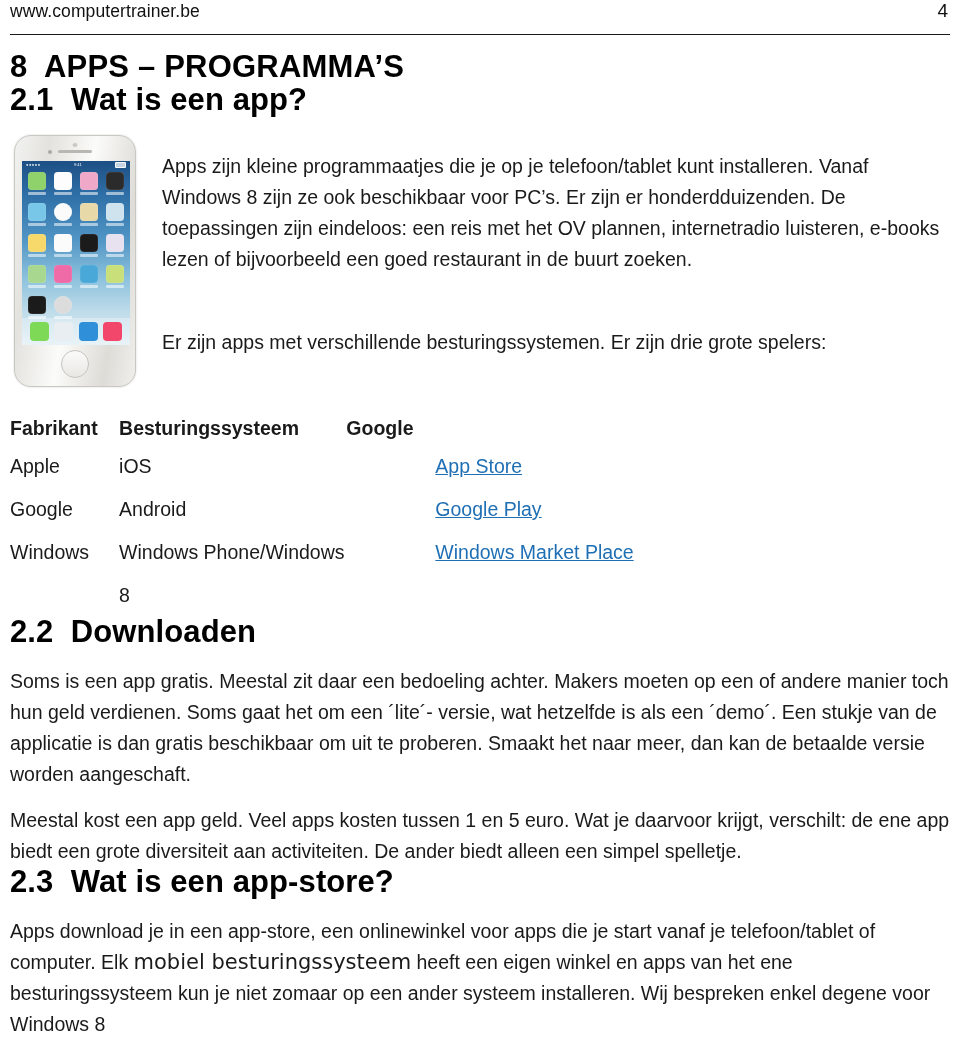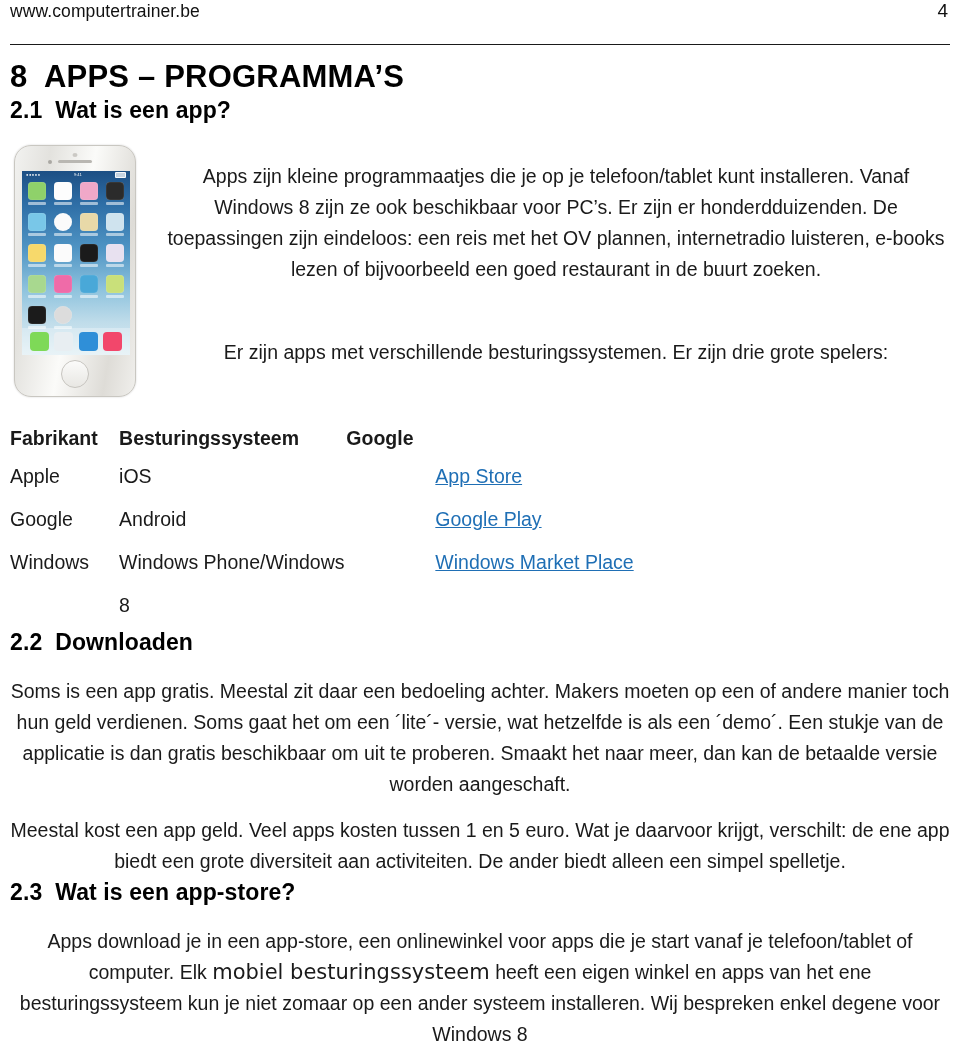--- a/index.html
+++ b/index.html
@@ -26,21 +26,21 @@
   }
 
   
   .page-header {
     position: relative;
     height: 30px;
     display: flex;
     align-items: flex-start;
     justify-content: space-between;
     border-bottom: 1.5px solid #1a1a1a;
-    padding-bottom: 14px;
+    padding-bottom: 4px;
   }
   .header-site {
     font-size: 17.5px;
     line-height: 22px;
     letter-spacing: 0.1px;
     color: #111111;
   }
   .header-pageno {
     font-size: 19px;
     line-height: 22px;
@@ -54,37 +54,37 @@
     font-weight: bold;
     font-size: 31px;
     line-height: 36px;
     margin: 14px 0 0 0;
     letter-spacing: 0.2px;
     white-space: pre;
   }
   h2.section-title {
     font-family: "Liberation Sans", sans-serif;
     font-weight: bold;
-    font-size: 23px;
+    font-size: 31px;
     line-height: 30px;
     margin: 0;
     letter-spacing: 0.1px;
     white-space: pre;
   }
   .h-21 { margin-top: 24px; }
   .h-22 { margin-top: 4px; }
   .h-23 { margin-top: 22px; }
 
   
   .body-text {
     font-size: 19.5px;
     line-height: 31px;
     color: #1a1a1a;
     margin: 0;
-    text-align: center;
+    text-align: left;
   }
   .alt-font {
     font-family: "DejaVu Sans", sans-serif;
     font-size: 21px;
   }
 
   
   .intro-block {
     position: relative;
     margin-top: 18px;

